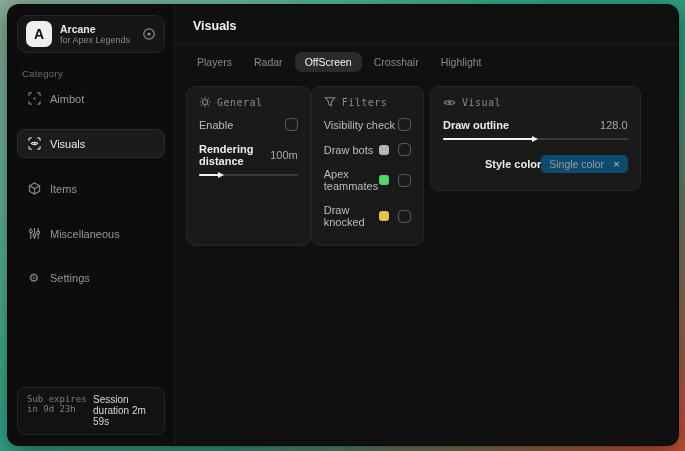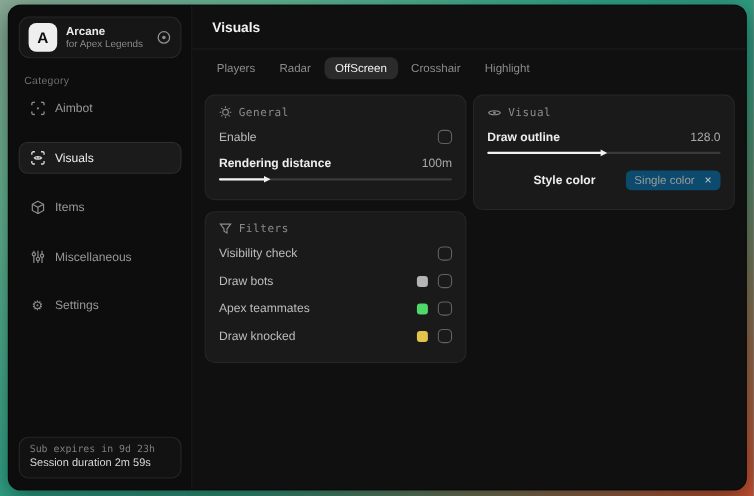--- a/index.html
+++ b/index.html
@@ -40,36 +40,36 @@
     padding:7px 9px; border-radius:8px; border:1px solid transparent;
     color:#979797; font-size:11px; cursor:pointer;
   }
   .nav-item .nicon { display:flex; color:#8b8b8b; width:14px; justify-content:center; }
   .nav-item.active { background:#1b1b1b; border-color:#2e2e2e; color:#ededed; }
   .nav-item.active .nicon { color:#dcdcdc; }
   .gear-glyph { font-family:"DejaVu Sans", sans-serif; font-size:12px; line-height:1; }
   .side-spacer { flex:1; }
   .footer-card {
     border:1px solid #262626; border-radius:9px; background:#121212;
-    padding:6px 9px 7px 9px; display:flex; flex-direction:column; gap:2px;
+    padding:6px 9px 7px 9px; display:flex; flex-direction:row; gap:2px;
   }
   .footer-line1 { font-family:"DejaVu Sans Mono", monospace; font-size:9px; color:#7e7e7e; }
   .footer-line2 { font-size:10px; color:#d8d8d8; }
   
   .main { flex:1; display:flex; flex-direction:column; background:#101010; }
   .main-header { padding:11px 18px 10px 18px; border-bottom:1px solid #1d1d1d; }
   .main-title { font-size:12.5px; font-weight:bold; color:#f1f1f1; }
   .tabbar { display:flex; align-items:center; gap:2px; padding:7px 12px 2px 12px; }
   .tab {
     padding:4px 10px; border-radius:7px; font-size:10.5px; color:#8b8b8b; cursor:pointer;
     white-space:nowrap;
   }
   .tab.active { background:#2b2b2b; color:#f3f3f3; }
   .content { display:flex; gap:6px; padding:12px 10px 0 11px; align-items:flex-start; }
-  .col { display:flex; flex-direction:column; gap:10px; width:238px; }
+  .col { display:flex; width:238px; }
   .panel {
     background:#1a1a1a; border:1px solid #262626; border-radius:9px;
     padding:9px 12px 11px 12px;
   }
   .panel-header {
     display:flex; align-items:center; gap:6px; margin-bottom:4px;
     color:#8a8a8a; font-family:"DejaVu Sans Mono", monospace; font-size:10px; letter-spacing:.5px;
   }
   .panel-header .picon { display:flex; color:#8a8a8a; }
   .row { display:flex; align-items:center; justify-content:space-between; padding:6px 0; }

